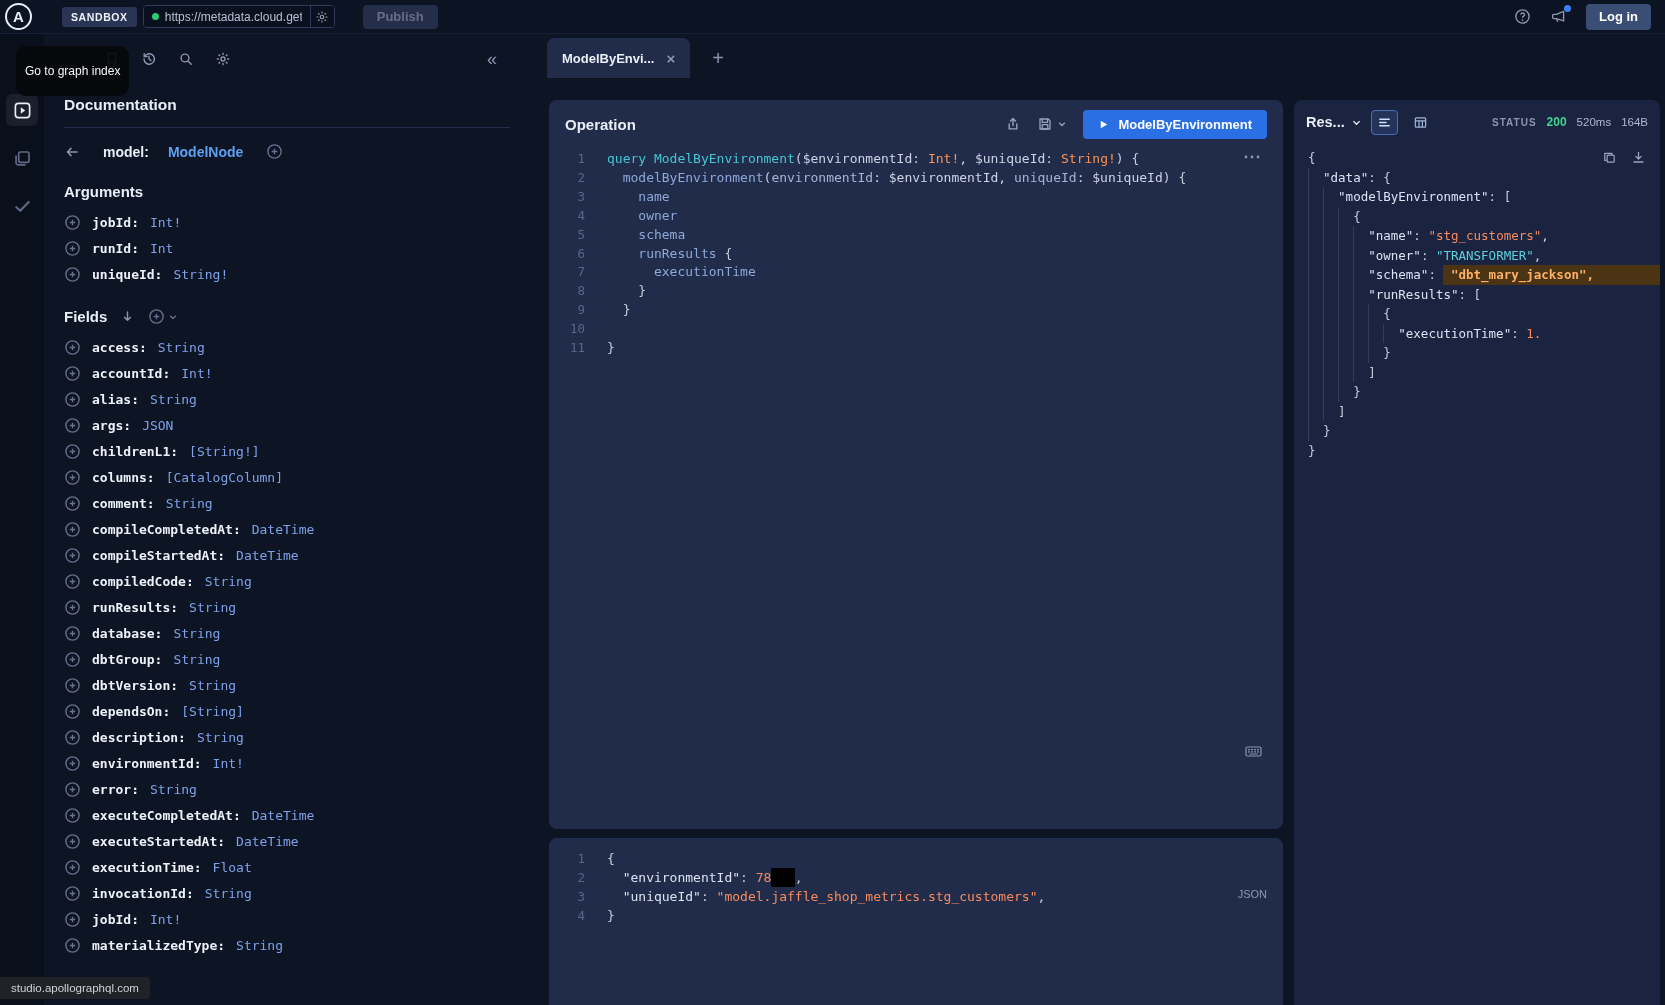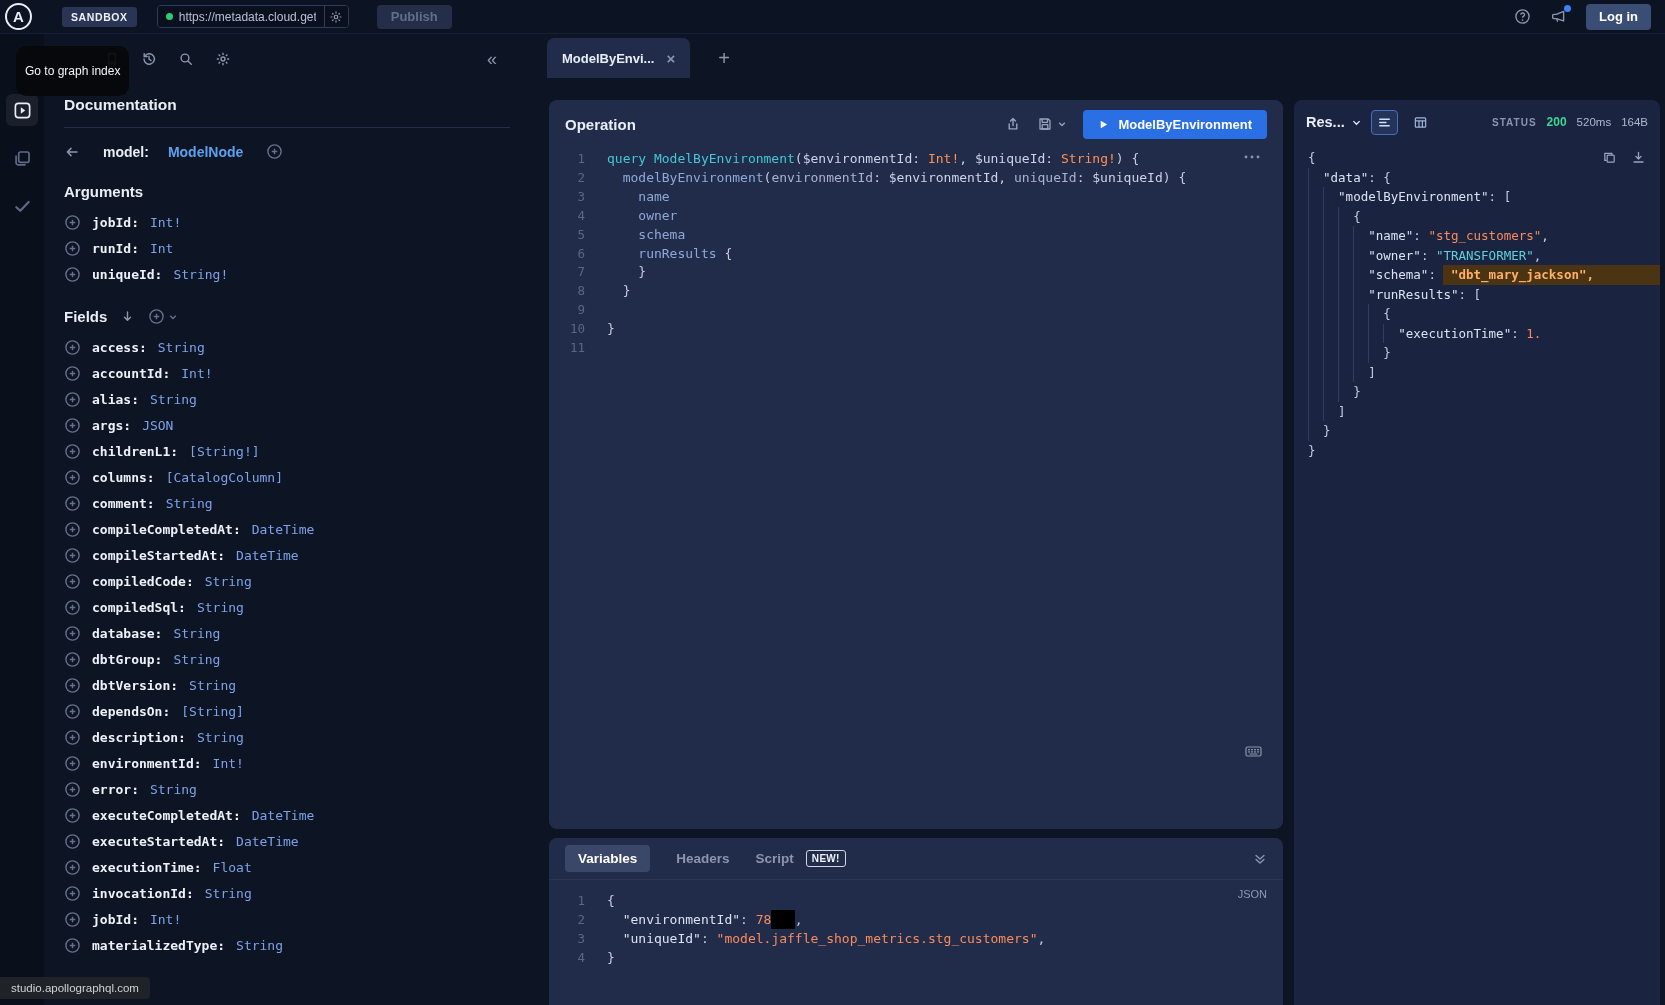--- a/index.html
+++ b/index.html
@@ -10,21 +10,21 @@
     font-family:"Liberation Sans", sans-serif;
   }
   svg { display:block; }
 
   
   .topbar { position:absolute; top:0; left:0; right:0; height:34px; background:#0c1322;
             border-bottom:1px solid #161f36; display:flex; align-items:center; padding-left:5px; z-index:5; }
   .logo { width:27px; height:27px; border-radius:50%; border:2px solid #e8edf6; display:flex;
           align-items:center; justify-content:center; font-weight:700; font-size:15px; margin-right:30px; flex-shrink:0; }
   .sandbox-chip { background:#2a3454; color:#eef1f7; font-size:10.5px; font-weight:700; letter-spacing:.6px;
-                  padding:4px 9px; border-radius:3px; margin-right:20px; }
+                  padding:4px 9px; border-radius:3px; margin-right:6px; }
   .url-group { display:flex; align-items:stretch; height:23px; border:1px solid #2e3a5e; border-radius:4px;
                overflow:hidden; margin-right:28px; }
   .url-main { display:flex; align-items:center; gap:6px; padding:0 8px; background:#0a101e; width:166px; }
   .green-dot { width:7px; height:7px; border-radius:50%; background:#2ecc71; flex-shrink:0; }
   .url-text { font-size:12px; color:#b6c0d4; white-space:nowrap; overflow:hidden; }
   .url-gear { display:flex; align-items:center; justify-content:center; width:24px; background:#0a101e;
               border-left:1px solid #2e3a5e; color:#8b96ae; }
   .publish { background:#252e49; color:#636e89; font-size:13px; font-weight:700; border:none; border-radius:4px;
              height:24px; padding:0 14px; }
   .topbar-right { margin-left:auto; display:flex; align-items:center; gap:19px; padding-right:14px; }
@@ -53,21 +53,21 @@
   .doc-row { display:flex; align-items:center; gap:11px; padding:4.5px 20px;
              font-family:"DejaVu Sans Mono", monospace; font-size:13px; }
   .fname { color:#edf1f8; font-weight:700; }
   .ftype { color:#7da2e8; }
   .cplus { color:#67718e; display:flex; flex-shrink:0; }
   .muted-ic { color:#8b96ae; display:flex; }
   .fields-list, .args-list { flex-shrink:0; }
   .fields-list { overflow:hidden; }
 
   
-  .middle-tabbar { position:absolute; left:547px; top:46px; height:24px; display:flex; align-items:center; gap:28px; z-index:2; }
+  .middle-tabbar { position:absolute; left:547px; top:46px; height:24px; display:flex; align-items:center; gap:22px; z-index:2; }
   .tab { height:40px; display:flex; align-items:center; gap:12px; background:#202c49; border-radius:7px 7px 0 0;
          padding:0 15px; font-size:13px; font-weight:600; }
   .tab-close { color:#8b96ae; font-size:15px; line-height:1; }
   .new-tab { color:#8b96ae; font-size:20px; font-weight:400; line-height:1; }
 
   
   .op-panel { position:absolute; left:549px; top:100px; width:734px; height:729px; background:#202c49; border-radius:8px; overflow:hidden; }
   .op-header { height:48px; display:flex; align-items:center; padding:8px 16px; gap:16px; }
   .op-title { font-size:15px; font-weight:700; margin-right:auto; }
   .hdr-ic { color:#98a3bd; display:flex; align-items:center; }
@@ -406,21 +406,21 @@
         <span class="ftype">String</span>
       </div>
 
       <div class="doc-row">
         <span class="cplus">
           <svg width="17" height="17" viewBox="0 0 16 16" fill="none" stroke="currentColor" stroke-width="1.3">
             <circle cx="8" cy="8" r="6.2"></circle>
             <path d="M8 5.4v5.2M5.4 8h5.2"></path>
           </svg>
         </span>
-        <span class="fname">compiledSql:</span>
+        <span class="fname">runResults:</span>
         <span class="ftype">String</span>
       </div>
 
       <div class="doc-row">
         <span class="cplus">
           <svg width="17" height="17" viewBox="0 0 16 16" fill="none" stroke="currentColor" stroke-width="1.3">
             <circle cx="8" cy="8" r="6.2"></circle>
             <path d="M8 5.4v5.2M5.4 8h5.2"></path>
           </svg>
         </span>
@@ -610,20 +610,21 @@
         <div>10</div>
         <div>11</div>
       </div>
     <div class="code">
         <div class="code-line"><span class="tok-kw">query </span><span class="tok-kw">ModelByEnvironment</span><span class="tok-pn">(</span><span class="tok-vr">$environmentId</span><span class="tok-pn">: </span><span class="tok-ty">Int!</span><span class="tok-pn">, </span><span class="tok-vr">$uniqueId</span><span class="tok-pn">: </span><span class="tok-ty">String!</span><span class="tok-pn">) {</span></div>
         <div class="code-line"><span class="tok-pn">  </span><span class="tok-fd">modelByEnvironment</span><span class="tok-pn">(</span><span class="tok-ar">environmentId</span><span class="tok-pn">: </span><span class="tok-vr">$environmentId</span><span class="tok-pn">, </span><span class="tok-ar">uniqueId</span><span class="tok-pn">: </span><span class="tok-vr">$uniqueId</span><span class="tok-pn">) {</span></div>
         <div class="code-line"><span class="tok-pn">    </span><span class="tok-fd">name</span></div>
         <div class="code-line"><span class="tok-pn">    </span><span class="tok-fd">owner</span></div>
         <div class="code-line"><span class="tok-pn">    </span><span class="tok-fd">schema</span></div>
         <div class="code-line"><span class="tok-pn">    </span><span class="tok-fd">runResults</span><span class="tok-pn"> {</span></div>
+        <div class="code-line"><span class="tok-pn">      </span><span class="tok-fd">executionTime</span></div>
         <div class="code-line"><span class="tok-pn">    }</span></div>
         <div class="code-line"><span class="tok-pn">  }</span></div>
         <div class="code-line">&nbsp;</div>
         <div class="code-line"><span class="tok-pn">}</span></div>
       </div>
   </div>
   <span class="op-ellipsis">
     <svg width="18" height="6" viewBox="0 0 18 6">
         <circle cx="3" cy="3" r="1.4" fill="currentColor"></circle>
         <circle cx="9" cy="3" r="1.4" fill="currentColor"></circle>
@@ -632,31 +633,20 @@
   </span>
   <span class="kbd-icon">
     <svg width="19" height="16" viewBox="0 0 18 16" fill="none" stroke="currentColor" stroke-width="1.2">
         <rect x="1.5" y="4" width="15" height="9" rx="1.5"></rect>
         <path d="M4 6.7h1M7 6.7h1M10 6.7h1M13 6.7h1M4 8.9h1M7 8.9h1M10 8.9h1M13 8.9h1M5.5 11h7" stroke-linecap="round"></path>
       </svg>
   </span>
 </div>
 
 <div class="vars-panel">
-  <div class="vars-header">
-    <span class="vtab active">Variables</span>
-    <span class="vtab">Headers</span>
-    <span class="vtab">Script</span>
-    <span class="new-badge">NEW!</span>
-    <span class="vars-collapse">
-      <svg width="14" height="14" viewBox="0 0 16 16" fill="none" stroke="currentColor" stroke-width="1.6" stroke-linecap="round" stroke-linejoin="round">
-          <path d="M3.5 4l4.5 4 4.5-4M3.5 8.5l4.5 4 4.5-4"></path>
-        </svg>
-    </span>
-  </div>
   <span class="format-label">JSON</span>
   <div class="vars-editor">
     <div class="gutter">
         <div>1</div>
         <div>2</div>
         <div>3</div>
         <div>4</div>
       </div>
     <div class="code">
         <div class="code-line"><span class="tok-pn">{</span></div>

